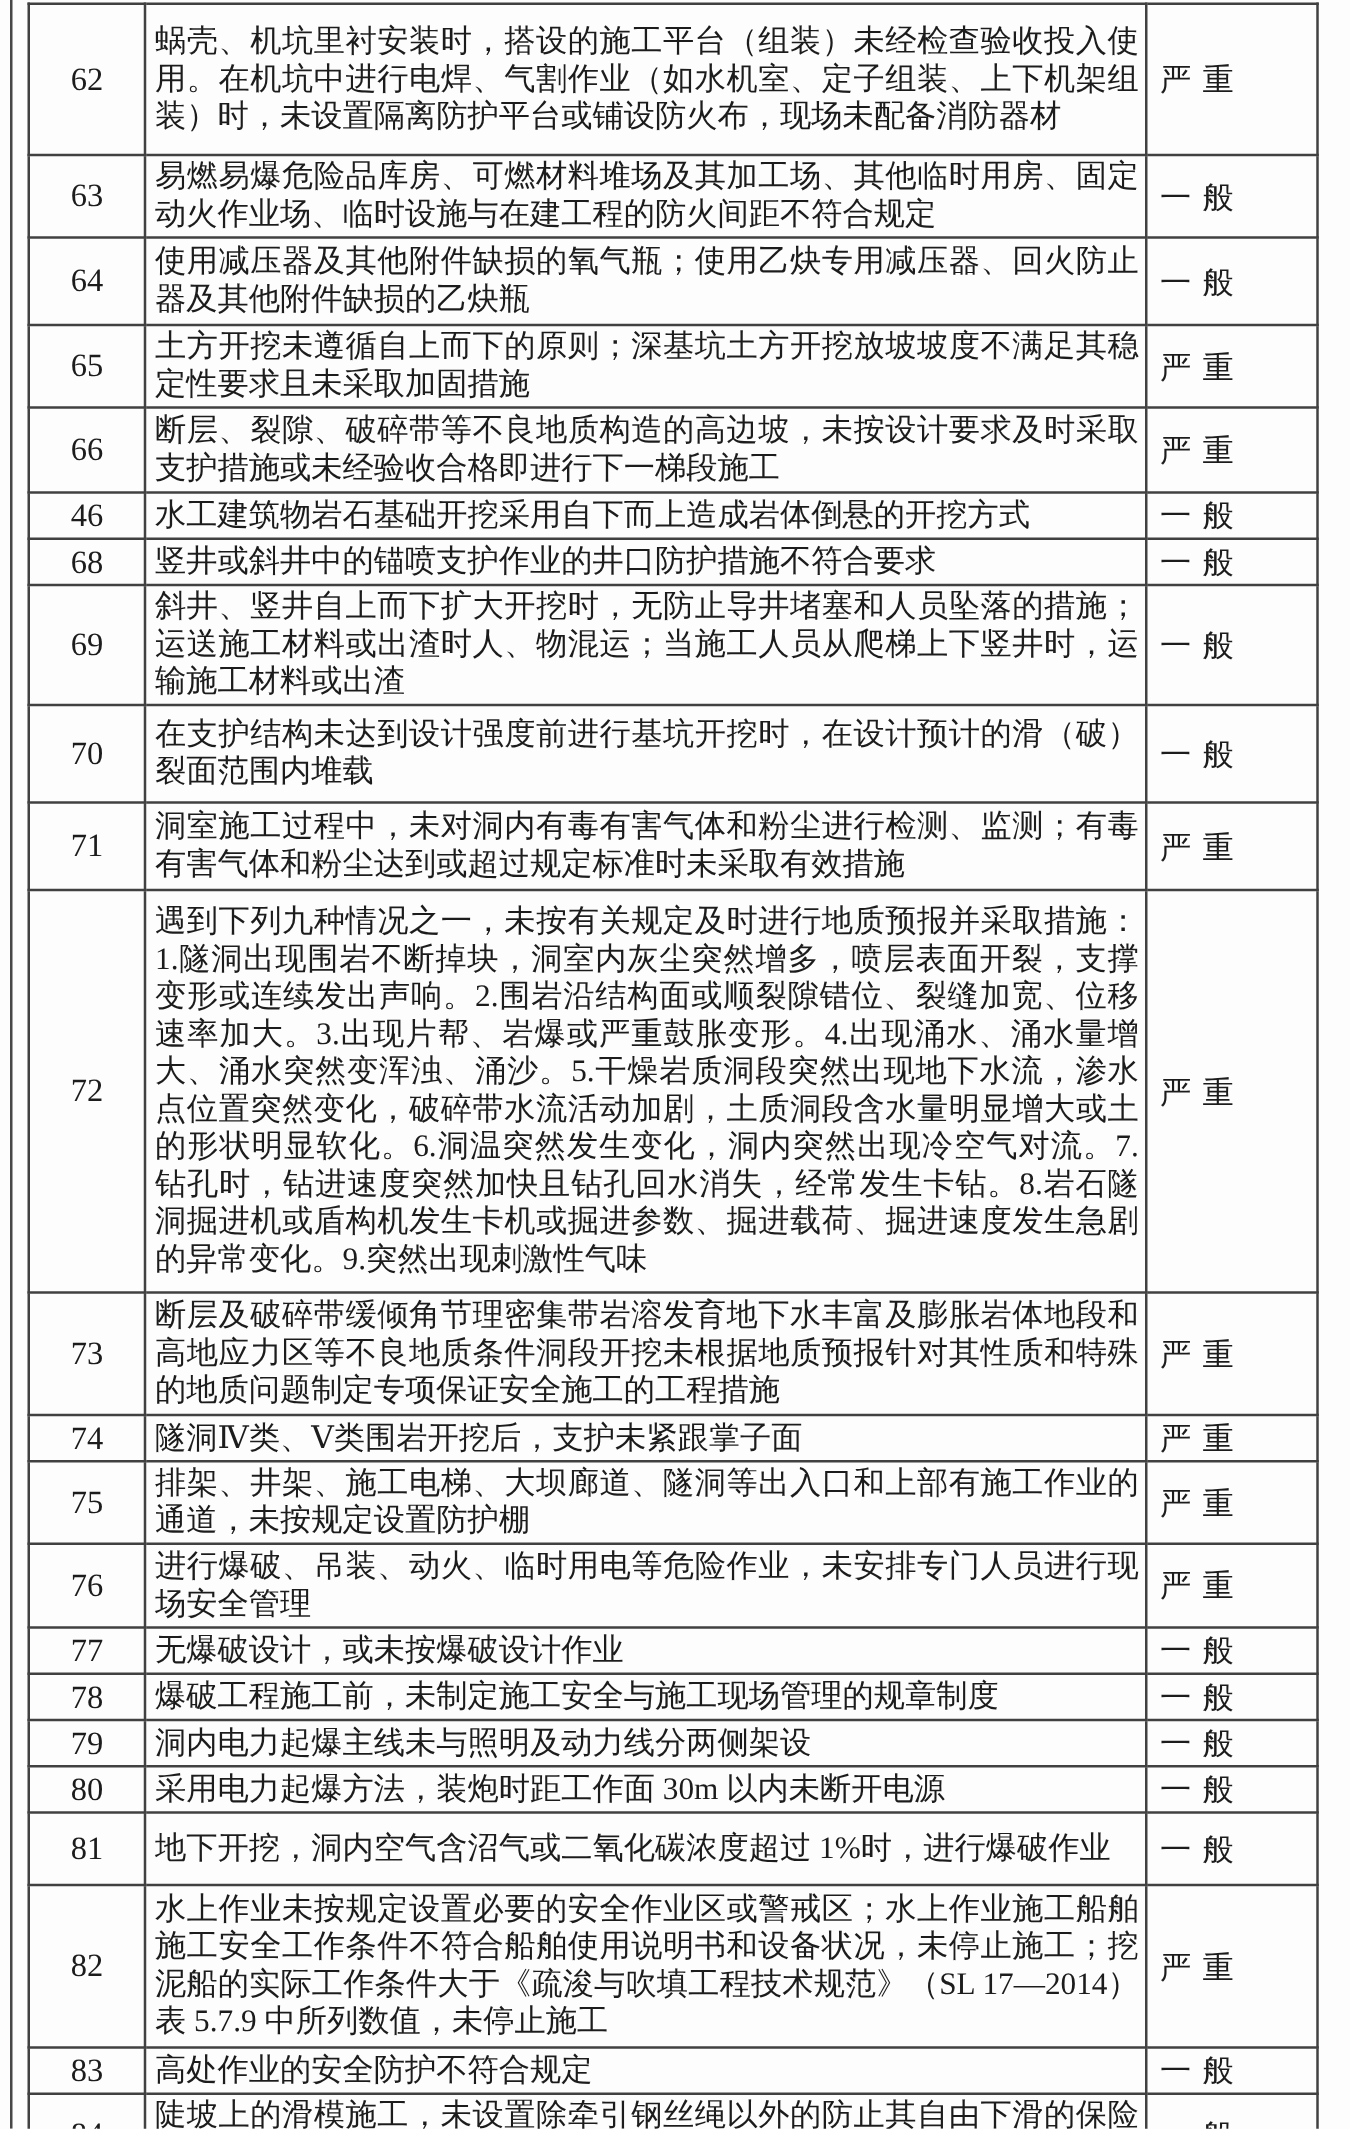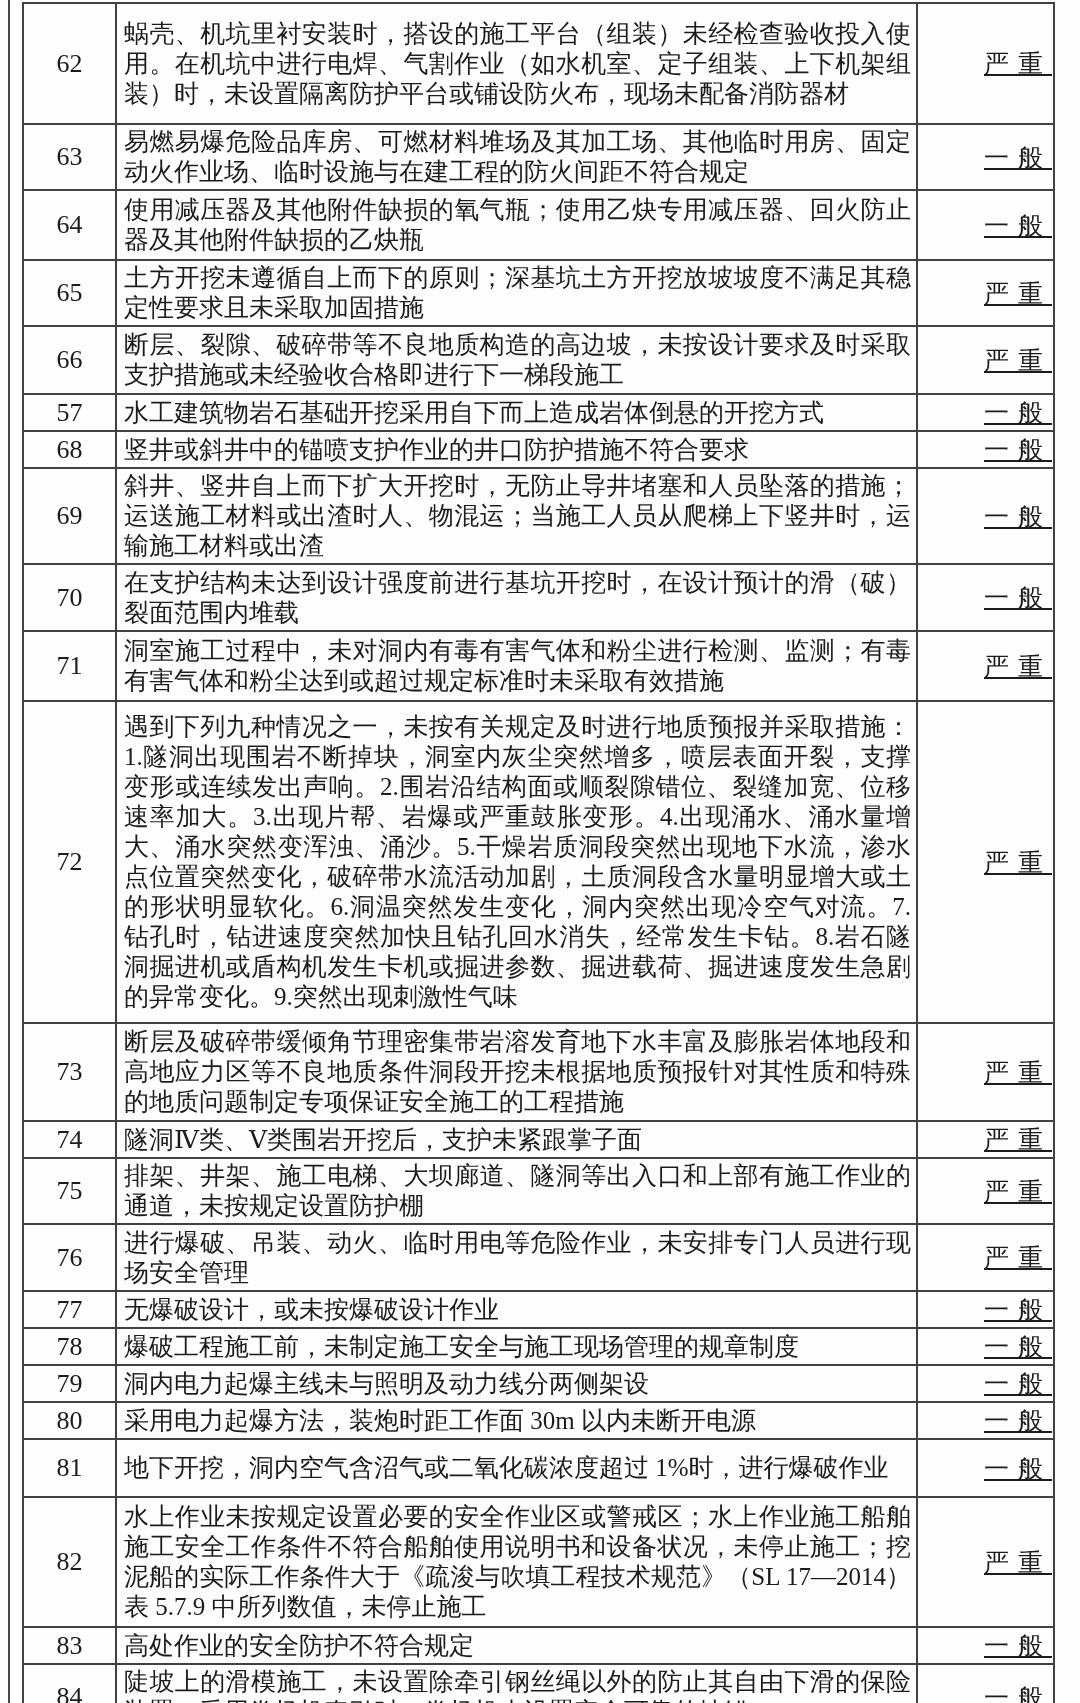--- a/index.html
+++ b/index.html
@@ -53,27 +53,26 @@
   td.cell-desc {
     font-size: 25px;
     line-height: 30px;
     padding: 2px 5px 2px 7px;
     text-align: justify;
     text-justify: inter-ideograph;
     color: #1c1c1c;
     word-break: break-all;
   }
   td.cell-sev {
-    text-align: right;
+    text-align: left;
     font-size: 25px;
     letter-spacing: 9px;
     text-indent: 9px;
     color: #1c1c1c;
     white-space: nowrap;
-    text-decoration: underline;
   }
 </style>
 </head>
 <body>
 
 <div class="page">
   <div class="left-rule"></div>
   <table class="hazard-table">
     <colgroup>
       <col class="col-no">
@@ -100,35 +99,35 @@
     <td class="cell-no">65</td>
     <td class="cell-desc">土方开挖未遵循自上而下的原则；深基坑土方开挖放坡坡度不满足其稳定性要求且未采取加固措施</td>
     <td class="cell-sev">严重</td>
   </tr>
         <tr class="hazard-row" style="height: 68px;">
     <td class="cell-no">66</td>
     <td class="cell-desc">断层、裂隙、破碎带等不良地质构造的高边坡，未按设计要求及时采取支护措施或未经验收合格即进行下一梯段施工</td>
     <td class="cell-sev">严重</td>
   </tr>
         <tr class="hazard-row" style="height: 34px;">
-    <td class="cell-no">57</td>
+    <td class="cell-no">46</td>
     <td class="cell-desc">水工建筑物岩石基础开挖采用自下而上造成岩体倒悬的开挖方式</td>
     <td class="cell-sev">一般</td>
   </tr>
         <tr class="hazard-row" style="height: 36px;">
     <td class="cell-no">68</td>
     <td class="cell-desc">竖井或斜井中的锚喷支护作业的井口防护措施不符合要求</td>
     <td class="cell-sev">一般</td>
   </tr>
         <tr class="hazard-row" style="height: 94px;">
     <td class="cell-no">69</td>
     <td class="cell-desc">斜井、竖井自上而下扩大开挖时，无防止导井堵塞和人员坠落的措施；运送施工材料或出渣时人、物混运；当施工人员从爬梯上下竖井时，运输施工材料或出渣</td>
     <td class="cell-sev">一般</td>
   </tr>
-        <tr class="hazard-row" style="height: 67px;">
+        <tr class="hazard-row" style="height: 78px;">
     <td class="cell-no">70</td>
     <td class="cell-desc">在支护结构未达到设计强度前进行基坑开挖时，在设计预计的滑（破）裂面范围内堆载</td>
     <td class="cell-sev">一般</td>
   </tr>
         <tr class="hazard-row" style="height: 70px;">
     <td class="cell-no">71</td>
     <td class="cell-desc">洞室施工过程中，未对洞内有毒有害气体和粉尘进行检测、监测；有毒有害气体和粉尘达到或超过规定标准时未采取有效措施</td>
     <td class="cell-sev">严重</td>
   </tr>
         <tr class="hazard-row" style="height: 322px;">

